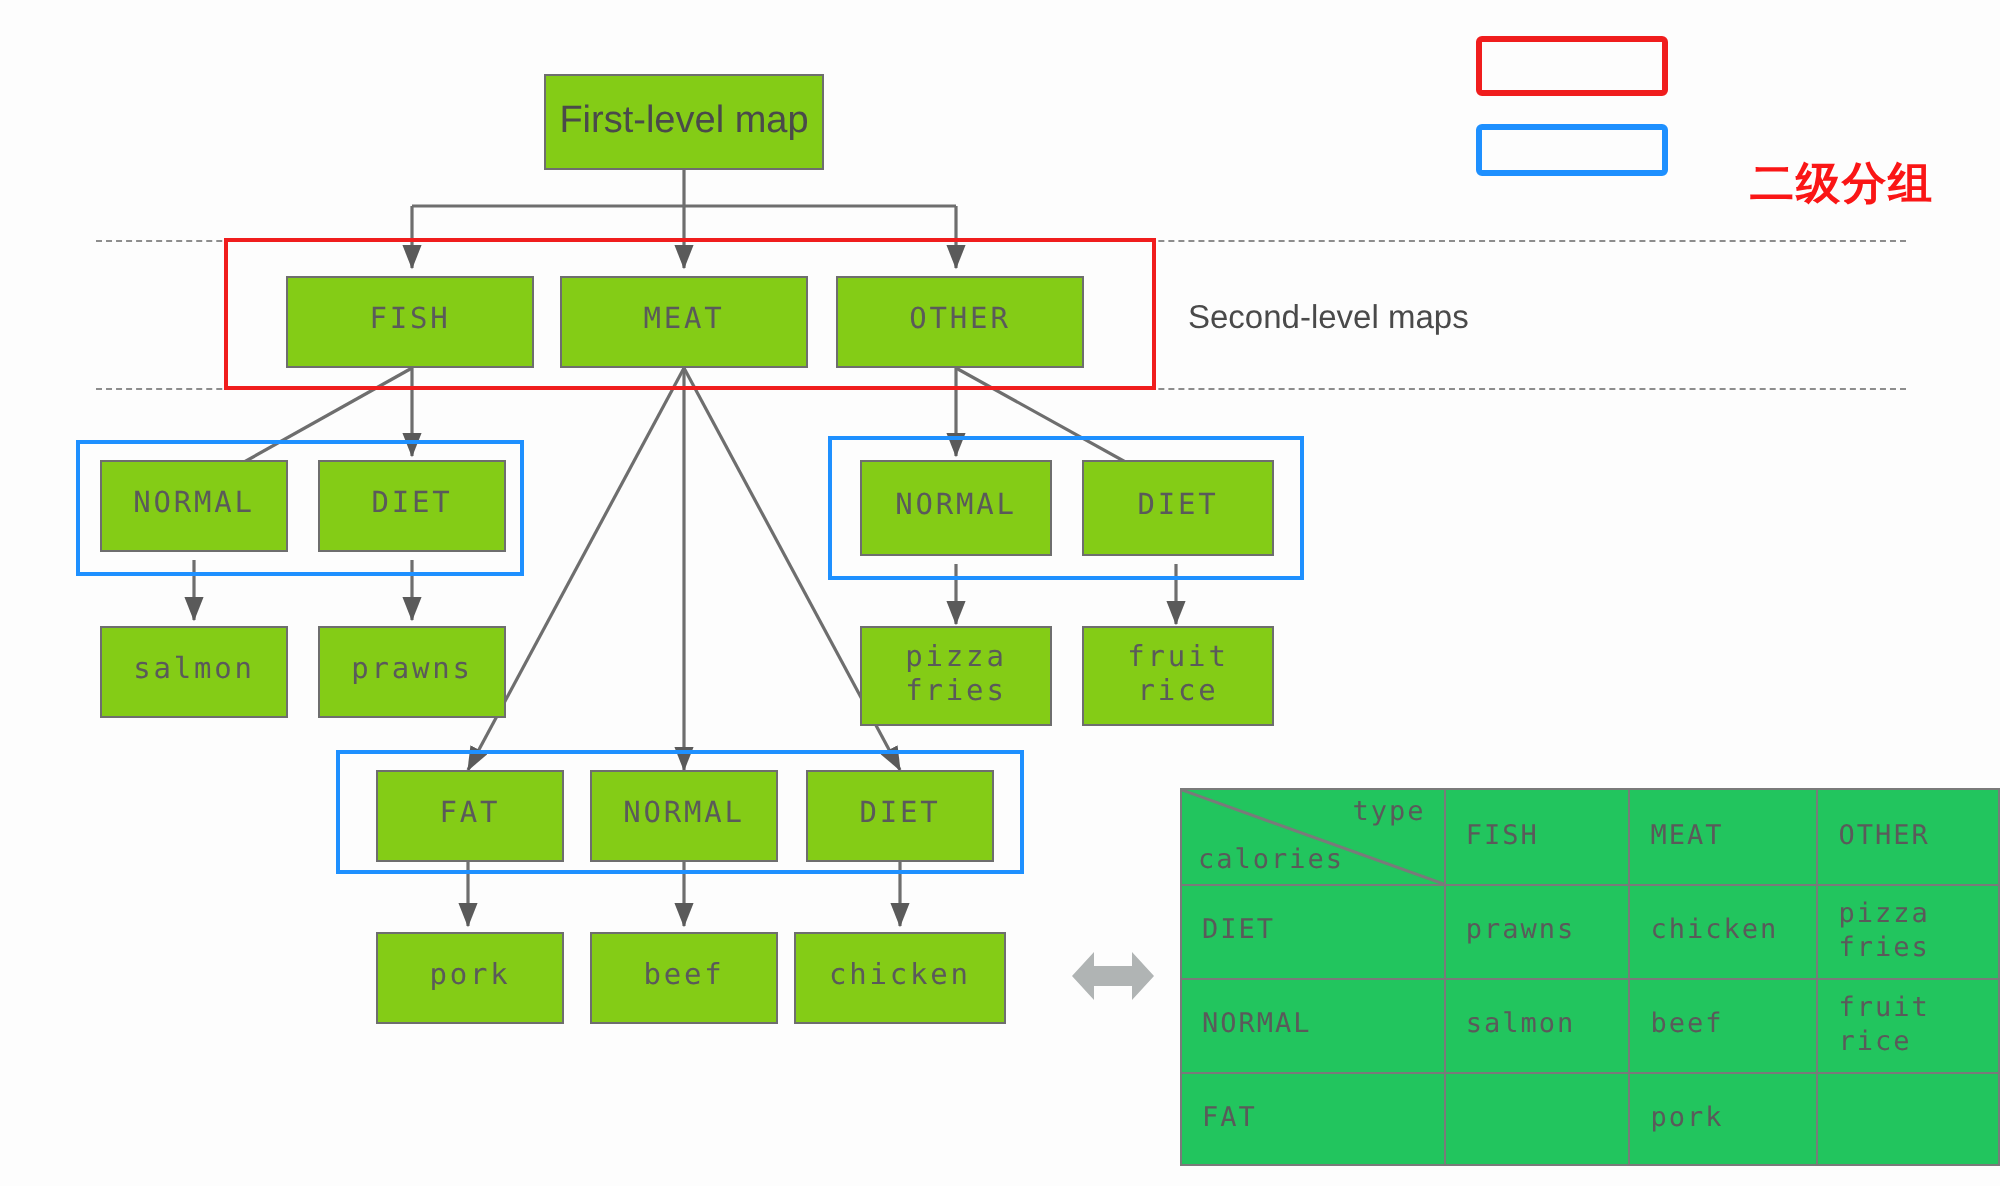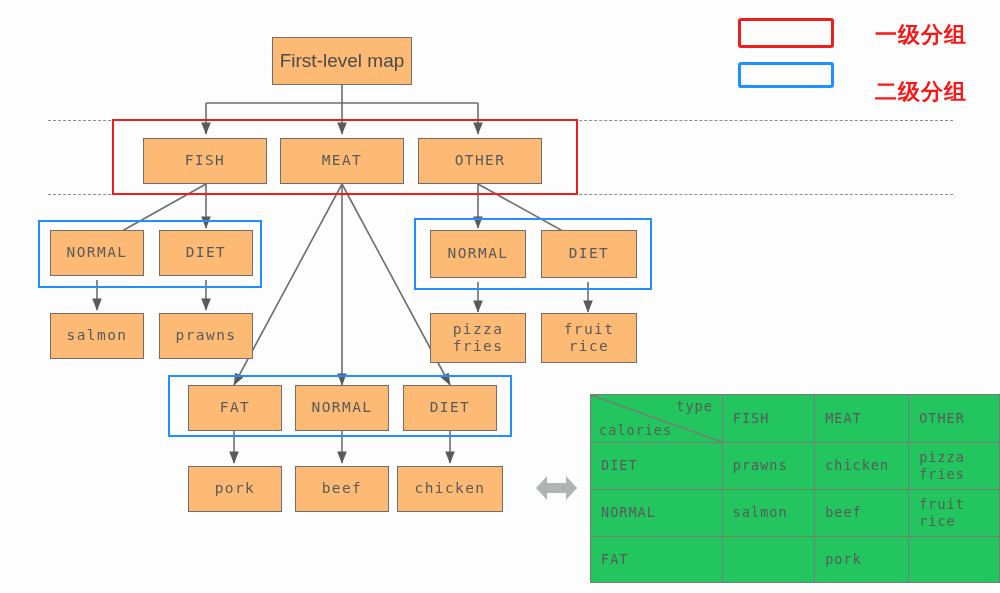--- a/index.html
+++ b/index.html
@@ -10,21 +10,21 @@
     overflow:hidden;
     position:relative;
   }
   #stage{position:absolute;left:0;top:0;width:1000px;height:593px;}
   svg#wires{position:absolute;left:0;top:0;width:1000px;height:593px;pointer-events:none;}
 
   .node{
     position:absolute;
     box-sizing:border-box;
     border:1.6px solid #6e6e6e;
-    background:#fdba74;
+    background:#84cc16;
     display:flex;align-items:center;justify-content:center;
     text-align:center;
     font-family:"DejaVu Sans Mono","Liberation Mono",monospace;
     font-size:14.5px;
     letter-spacing:1.4px;
     color:#5a5a5a;
     line-height:1.18;
     z-index:3;
   }
   .node.title{
@@ -159,20 +159,21 @@
   <div class="node" style="left:143px;top:138px;width:124px;height:46px;">
     <span>FISH</span>
   </div>
   <div class="node" style="left:280px;top:138px;width:124px;height:46px;">
     <span>MEAT</span>
   </div>
   <div class="node" style="left:418px;top:138px;width:124px;height:46px;">
     <span>OTHER</span>
   </div>
 
+  <div class="freetext" id="second-level-label" style="left:594px;top:150px;">Second-level maps</div>
 
   <div class="group blue" style="left:38px;top:220px;width:224px;height:68px;"></div>
   <div class="node" style="left:50px;top:230px;width:94px;height:46px;">
     <span>NORMAL</span>
   </div>
   <div class="node" style="left:159px;top:230px;width:94px;height:46px;">
     <span>DIET</span>
   </div>
   <div class="node" style="left:50px;top:313px;width:94px;height:46px;">
     <span>salmon</span>
@@ -211,21 +212,20 @@
     <span>pork</span>
   </div>
   <div class="node" style="left:295px;top:466px;width:94px;height:46px;">
     <span>beef</span>
   </div>
   <div class="node" style="left:397px;top:466px;width:106px;height:46px;">
     <span>chicken</span>
   </div>
 
   <div class="legend-swatch" style="left:738px;top:18px;width:96px;height:30px;border:3px solid #f01d1d;"></div>
-  <div class="legend-label" style="left:875px;top:20px;">一级分组</div>
 
   <div class="legend-swatch" style="left:738px;top:62px;width:96px;height:26px;border:3px solid #1e90ff;"></div>
   <div class="legend-label" style="left:875px;top:62px;margin-top:15px;">二级分组</div>
 
   <table id="cross-table">
     <tbody>
       <tr>
         <td class="corner">
           <svg class="corner-slash" viewBox="0 0 144 48" preserveAspectRatio="none">
             <line x1="0" y1="0" x2="144" y2="48" stroke="#7a7a7a" stroke-width="1.5"></line>

